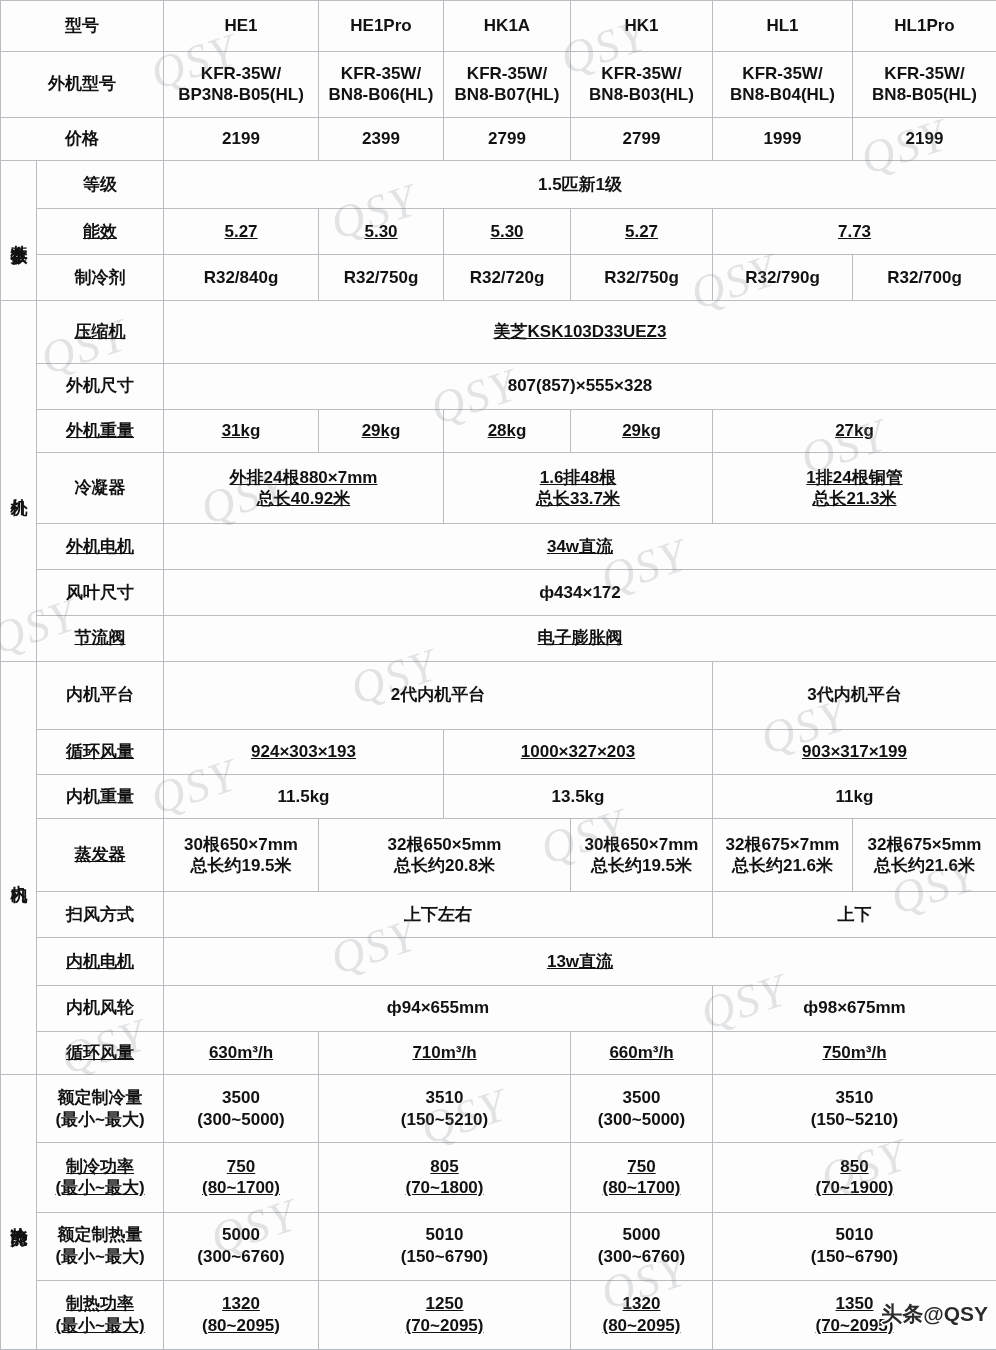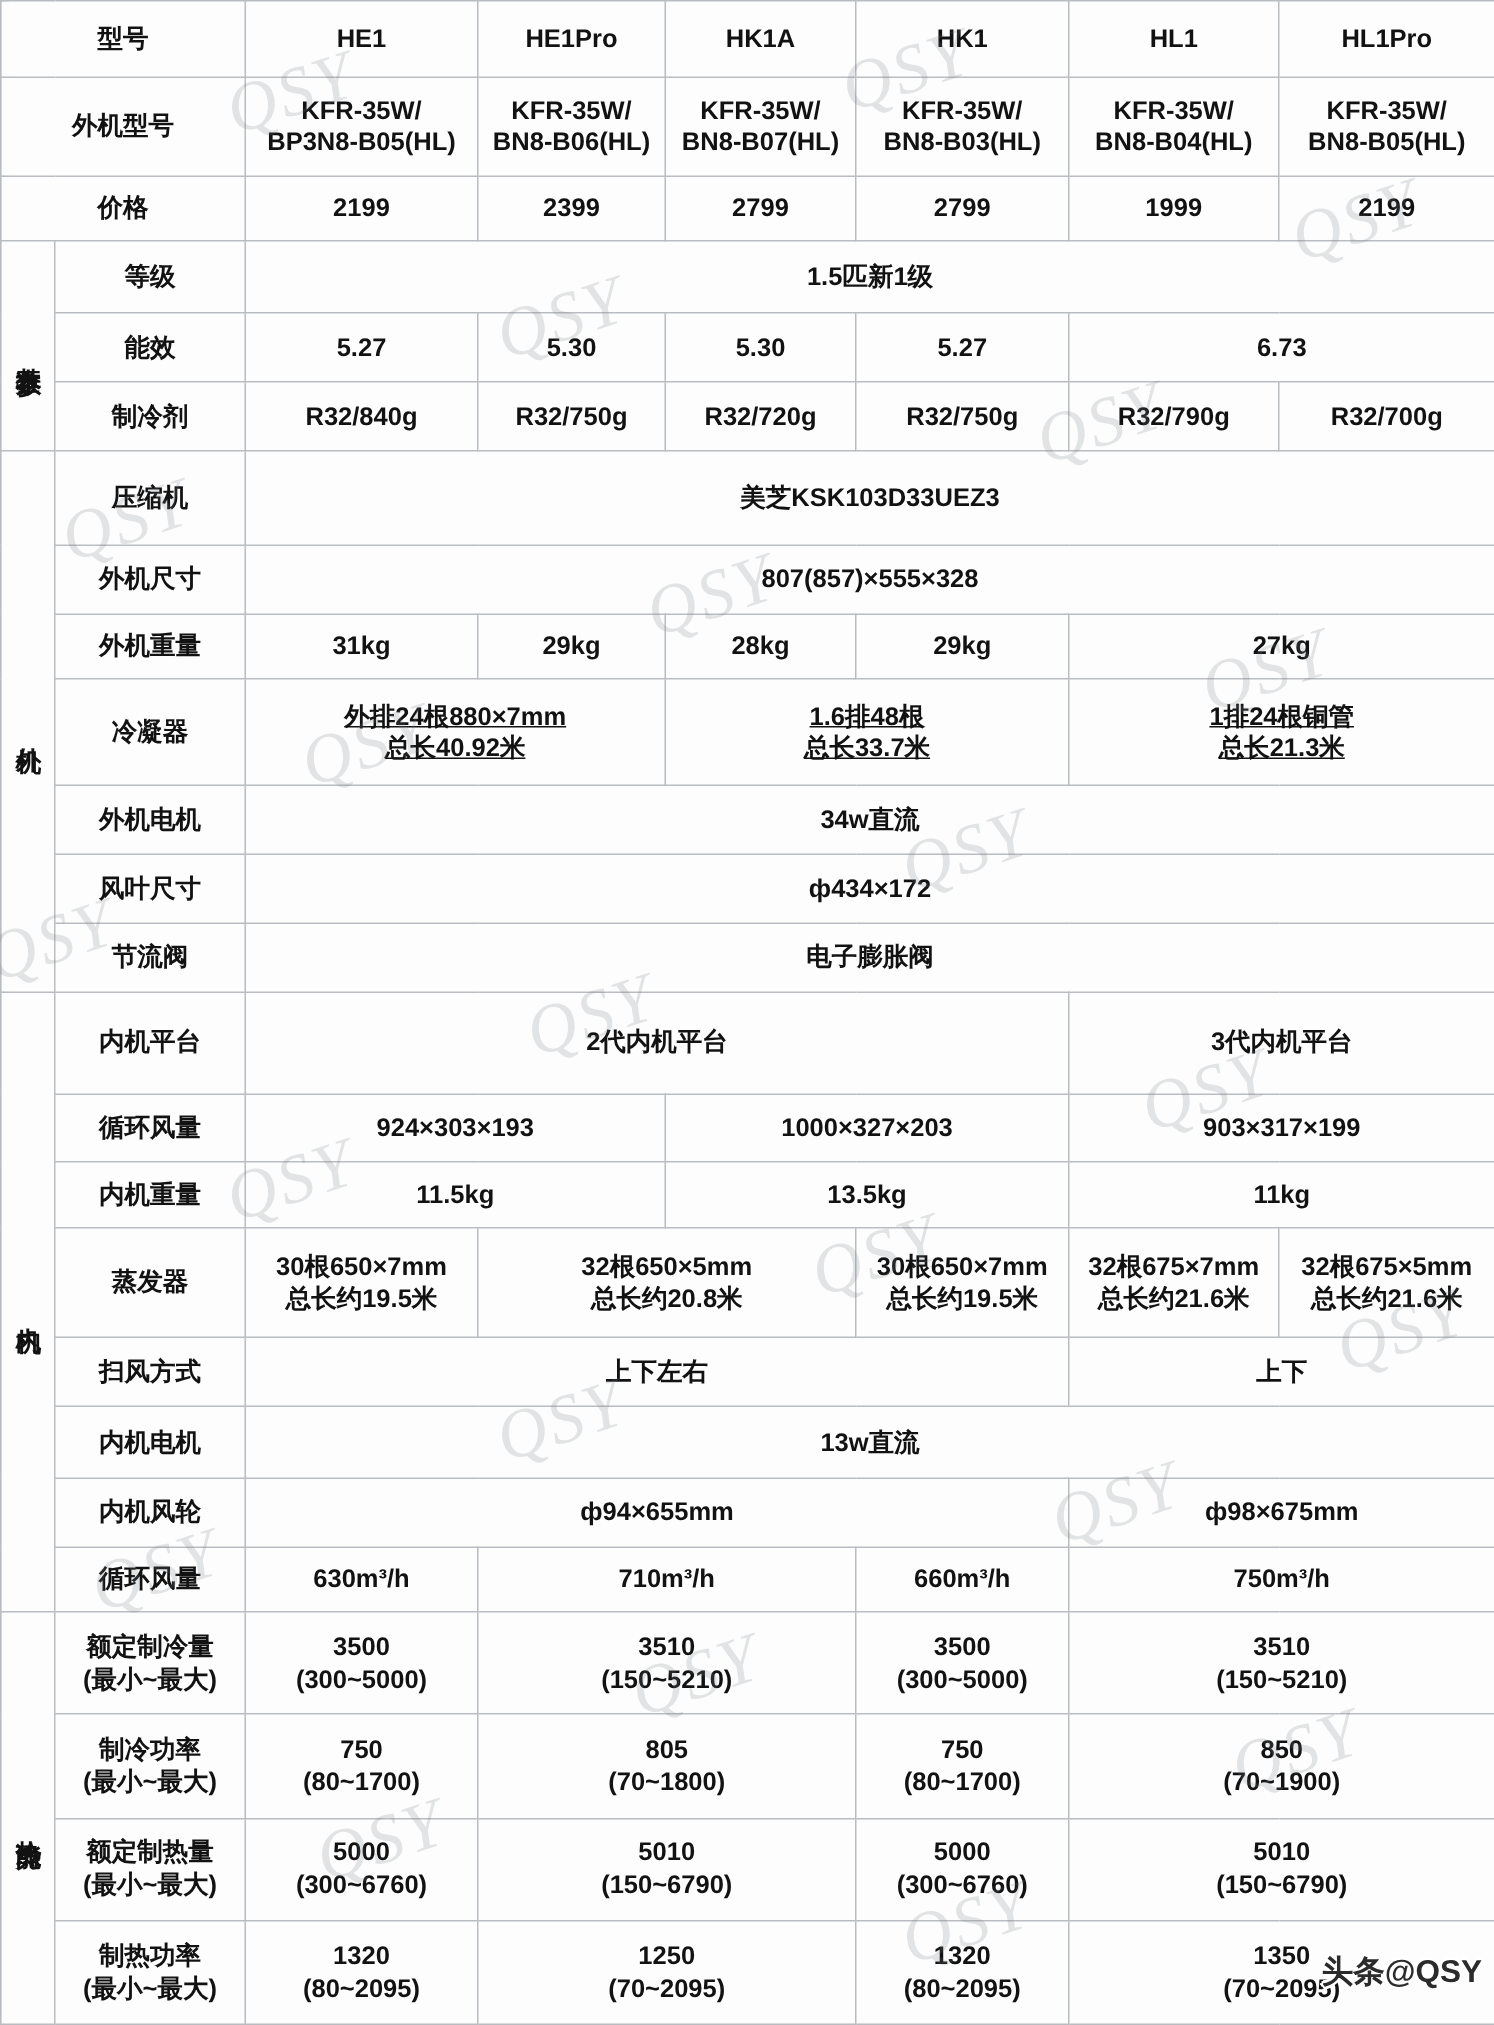--- a/index.html
+++ b/index.html
@@ -67,21 +67,21 @@
     background: #dfe1e3;
     font-size: 17px;
     font-weight: 700;
     width: 127px;
     line-height: 1.2;
     margin-left: 40px;
   }
   td.rowname.small {
     font-size: 15px;
   }
-  td.alt { background: #f1f2f4; }
+  td.alt { background: #f1f2f4; text-decoration: underline; }
   td.val-sm { font-size: 15px; text-decoration: underline; }
   td.val-xs { font-size: 14px; }
   td.accent { color: #2c6a5c; font-weight: 700; font-size: 18px; }
   .two-line { display: block; }
   
   .wm-layer {
     position: absolute;
     inset: 0;
     z-index: 3;
     pointer-events: none;
@@ -222,21 +222,21 @@
     <td class="rowname">等级</td>
     <td class="accent" colspan="6">1.5匹新1级</td>
   </tr>
 
   <tr style="height:45px">
     <td class="rowname alt">能效</td>
     <td class="alt">5.27</td>
     <td class="alt">5.30</td>
     <td class="alt">5.30</td>
     <td class="alt">5.27</td>
-    <td class="alt" colspan="2">6.73</td>
+    <td class="alt" colspan="2">7.73</td>
   </tr>
 
   <tr style="height:45px">
     <td class="rowname">制冷剂</td>
     <td>R32/840g</td>
     <td>R32/750g</td>
     <td>R32/720g</td>
     <td>R32/750g</td>
     <td>R32/790g</td>
     <td>R32/700g</td>

